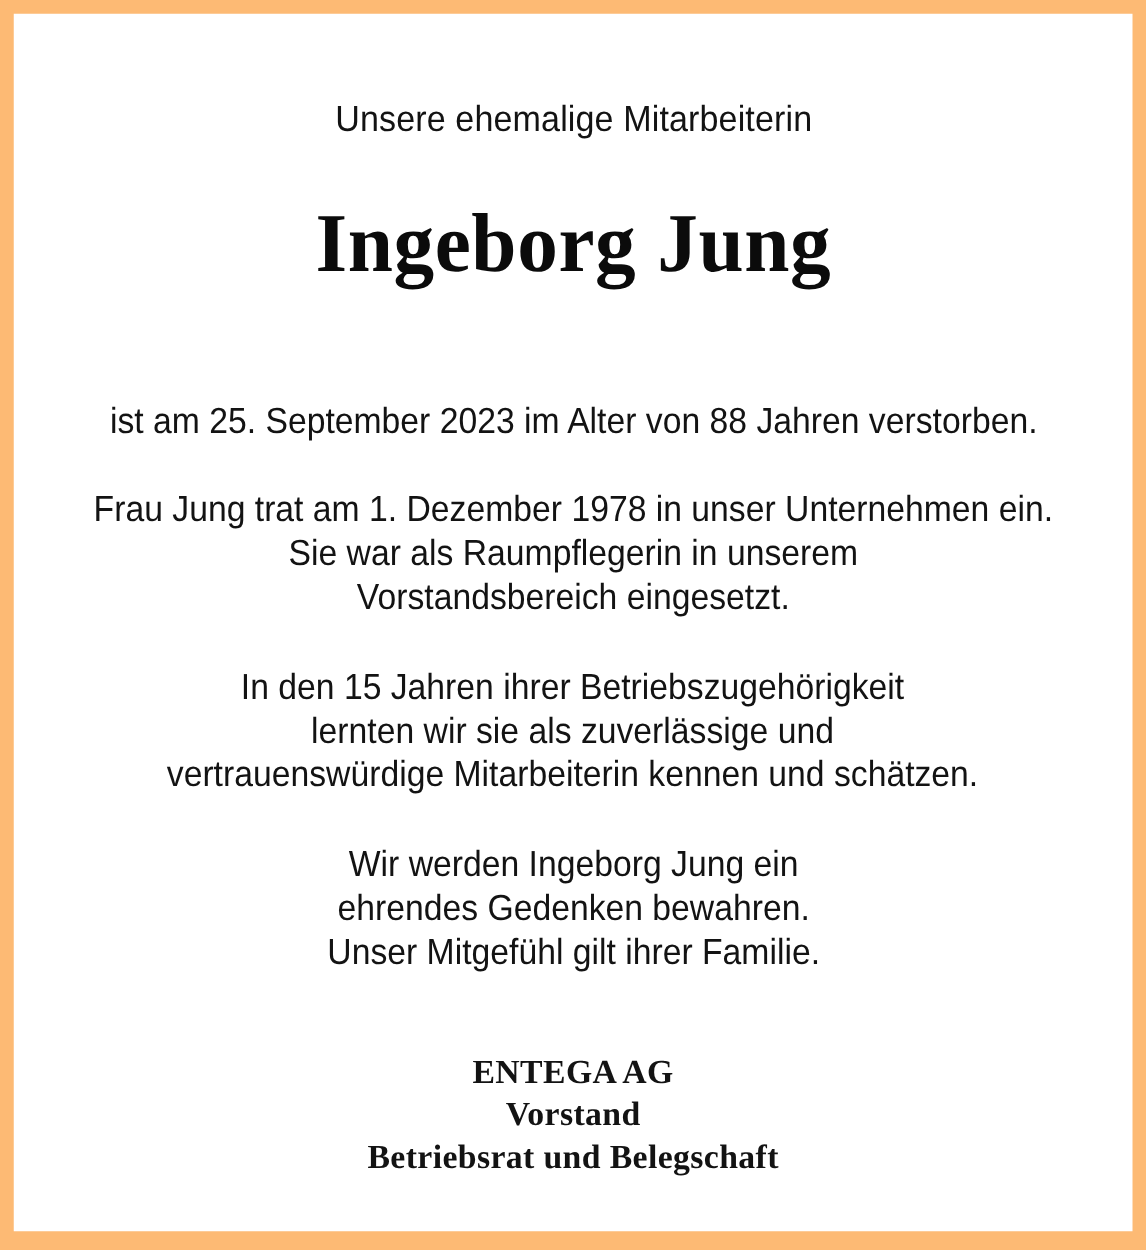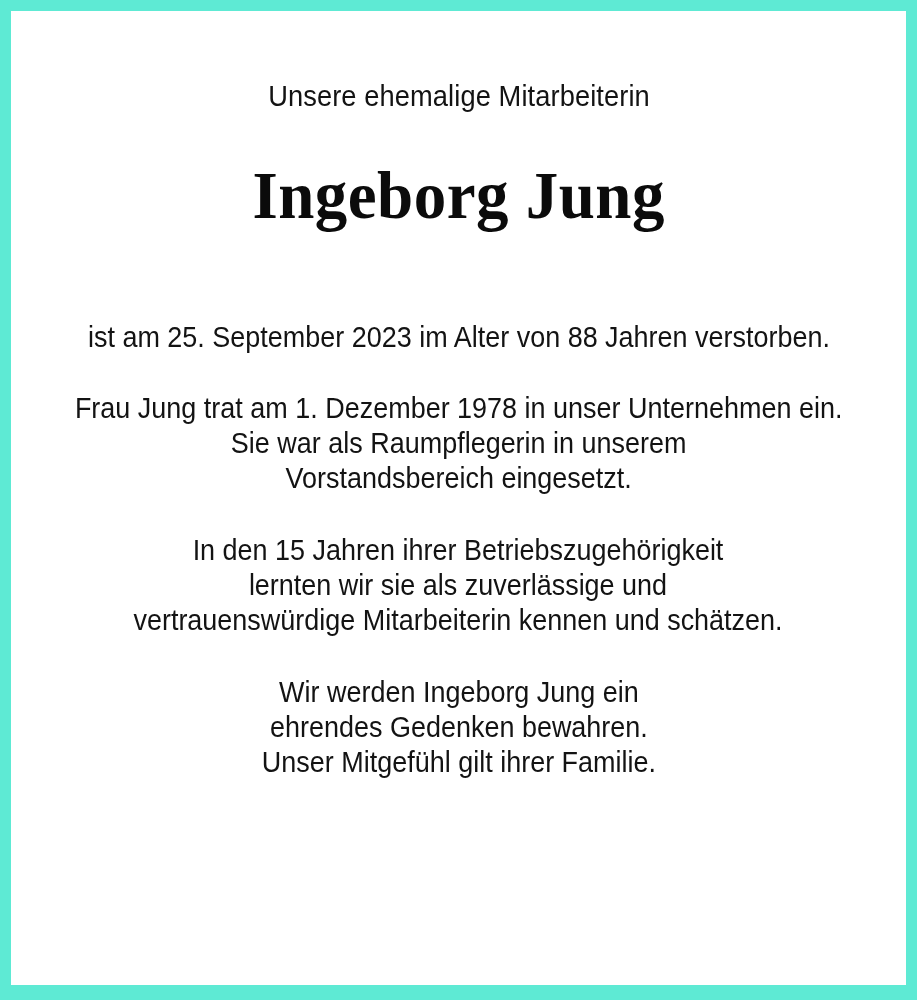--- a/index.html
+++ b/index.html
@@ -7,21 +7,21 @@
     margin: 0;
     padding: 0;
     background: #ffffff;
   }
 
   #notice-page {
     position: relative;
     width: 917px;
     height: 1000px;
     box-sizing: border-box;
-    background: #5eead4;
+    background: #fdba74;
     overflow: hidden;
     font-family: "Liberation Sans", sans-serif;
   }
 
   
   #notice-sheet {
     position: absolute;
     left: 11px;
     top: 11px;
     right: 11px;
@@ -125,15 +125,20 @@
       <span class="line">lernten wir sie als zuverlässige und</span>
       <span class="line">vertrauenswürdige Mitarbeiterin kennen und schätzen.</span>
     </p>
 
     <p class="paragraph" id="remembrance-paragraph">
       <span class="line">Wir werden Ingeborg Jung ein</span>
       <span class="line">ehrendes Gedenken bewahren.</span>
       <span class="line">Unser Mitgefühl gilt ihrer Familie.</span>
     </p>
 
+    <div id="signatory-block">
+      <span class="line">ENTEGA AG</span>
+      <span class="line">Vorstand</span>
+      <span class="line">Betriebsrat und Belegschaft</span>
+    </div>
 
   </div>
 </div>
 
 </body></html>

